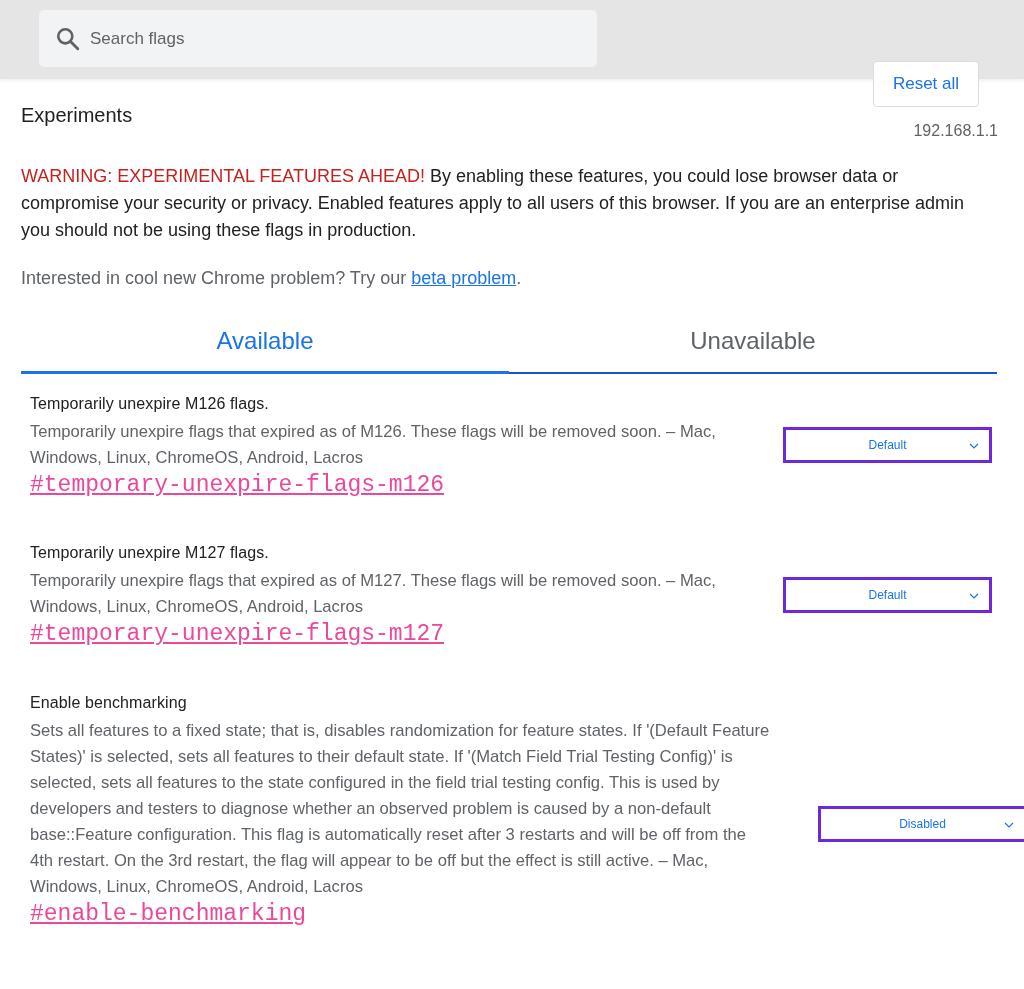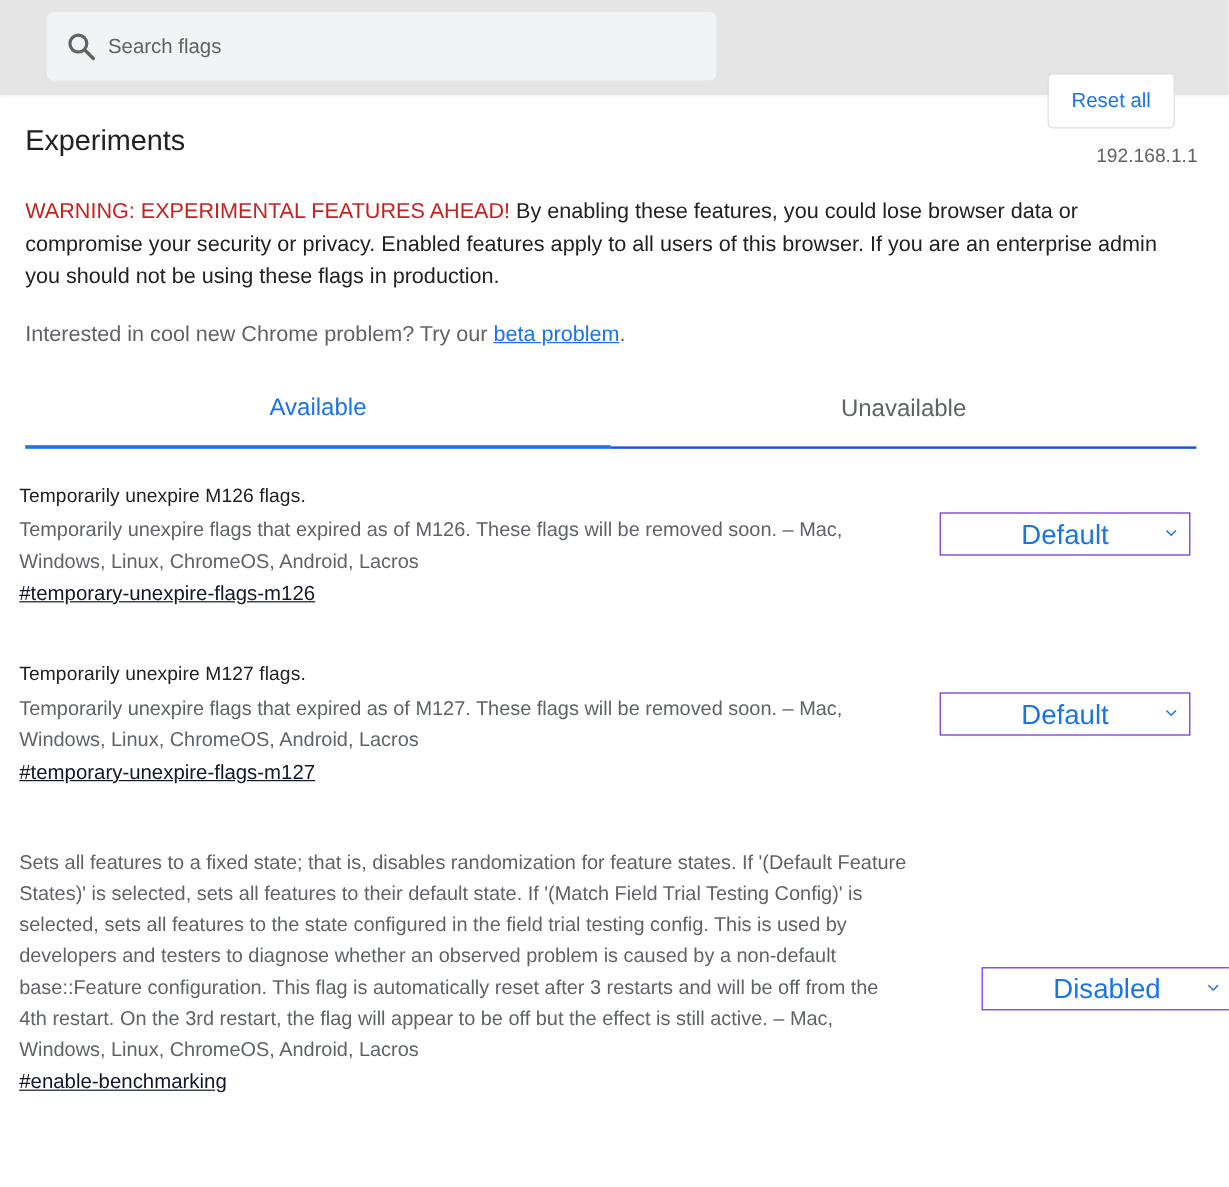--- a/index.html
+++ b/index.html
@@ -27,21 +27,21 @@
   .reset-button {
     position: absolute; left: 873px; top: 16px; width: 106px; height: 46px;
     background: #fff; border: 1px solid #dadce0; border-radius: 4px;
     color: #1a73e8; font-family: "Liberation Sans", sans-serif; font-size: 17px;
     cursor: pointer;
     margin-top: 45px;
   }
 
   .page-title {
     position: absolute; left: 21px; top: 104px;
-    font-size: 24px; font-weight: normal; color: #202124;
+    font-size: 20px; font-weight: normal; color: #202124;
   }
   .version {
     position: absolute; right: 26px; top: 122px;
     font-size: 16px; color: #5f6368;
   }
   .warning {
     position: absolute; left: 21px; top: 163px; width: 975px;
     font-size: 18px; line-height: 27px; color: #202124;
   }
   .warning .warn-red { color: #c5221f; }
@@ -50,44 +50,44 @@
     font-size: 18px; line-height: 27px; color: #5f6368;
   }
   .promo a { color: #1a0dab; color: #1a73e8; text-decoration: underline; }
 
   .tabs {
     position: absolute; left: 21px; top: 318px; width: 976px; height: 56px;
   }
   .tab {
     position: absolute; top: 0; height: 56px; width: 488px;
     display: flex; align-items: center; justify-content: center;
-    font-size: 20px; cursor: pointer; padding-bottom: 8px;
+    font-size: 24px; cursor: pointer; padding-bottom: 8px;
   }
   .tab.available { left: 0; color: #1a73e8; border-bottom: 3px solid #1a73e8; }
   .tab.unavailable { left: 488px; color: #5f6368; border-bottom: 2px solid #1d4ed8; }
 
   .flag {
-    position: absolute; left: 16px; width: 975px; margin-top: 10px;
+    position: absolute; left: 30px; width: 975px;
   }
   .flag-title {
     font-size: 16px; font-weight: normal; color: #202124;
     line-height: 22px; letter-spacing: 0.1px;
   }
   .flag-desc {
     width: 740px; font-size: 16.6px; line-height: 26px; color: #5f6368; margin-top: 4px;
   }
   .flag-link {
-    display: inline-block; font-size: 17px; line-height: 26px; color: #0f172a;
-    text-decoration: underline; margin-top: 1px;
+    display: inline-block; font-size: 23px; line-height: 26px; color: #ec4899;
+    text-decoration: underline; margin-top: 1px; font-family: Liberation Mono, monospace;
   }
   .flag-select {
     position: absolute; left: 762px; width: 209px; height: 36px;
-    border: 1px solid #6d28d9; background: #fff;
+    border: 3px solid #6d28d9; background: #fff;
     display: flex; align-items: center; justify-content: center;
-    color: #1a73e8; font-size: 23px; cursor: pointer;
+    color: #1a73e8; font-size: 12px; cursor: pointer;
   }
   .flag-select .chev {
     position: absolute; right: 9px; top: 10px; width: 12px; height: 12px;
   }
 </style>
 </head>
 <body>
 
 <div class="header">
   <div class="search-box"></div>
@@ -129,20 +129,21 @@
   <a href="#" class="flag-link">#temporary-unexpire-flags-m127</a>
 </div>
 <div class="flag-select" style="top:577px; left:783px;">
   <span>Default</span>
   <svg class="chev" viewBox="0 0 12 12">
       <polyline points="2,4 6,8 10,4" fill="none" stroke="#1a73e8" stroke-width="1.2"></polyline>
     </svg>
 </div>
 
 <div class="flag" style="top:692px;">
+  <div class="flag-title">Enable benchmarking</div>
   <div class="flag-desc">Sets all features to a fixed state; that is, disables randomization for feature states. If '(Default Feature States)' is selected, sets all features to their default state. If '(Match Field Trial Testing Config)' is selected, sets all features to the state configured in the field trial testing config. This is used by developers and testers to diagnose whether an observed problem is caused by a non-default base::Feature configuration. This flag is automatically reset after 3 restarts and will be off from the 4th restart. On the 3rd restart, the flag will appear to be off but the effect is still active. – Mac, Windows, Linux, ChromeOS, Android, Lacros</div>
   <a href="#" class="flag-link">#enable-benchmarking</a>
 </div>
 <div class="flag-select" style="top:806px; left:818px;">
   <span>Disabled</span>
   <svg class="chev" viewBox="0 0 12 12">
       <polyline points="2,4 6,8 10,4" fill="none" stroke="#1a73e8" stroke-width="1.2"></polyline>
     </svg>
 </div>
 

